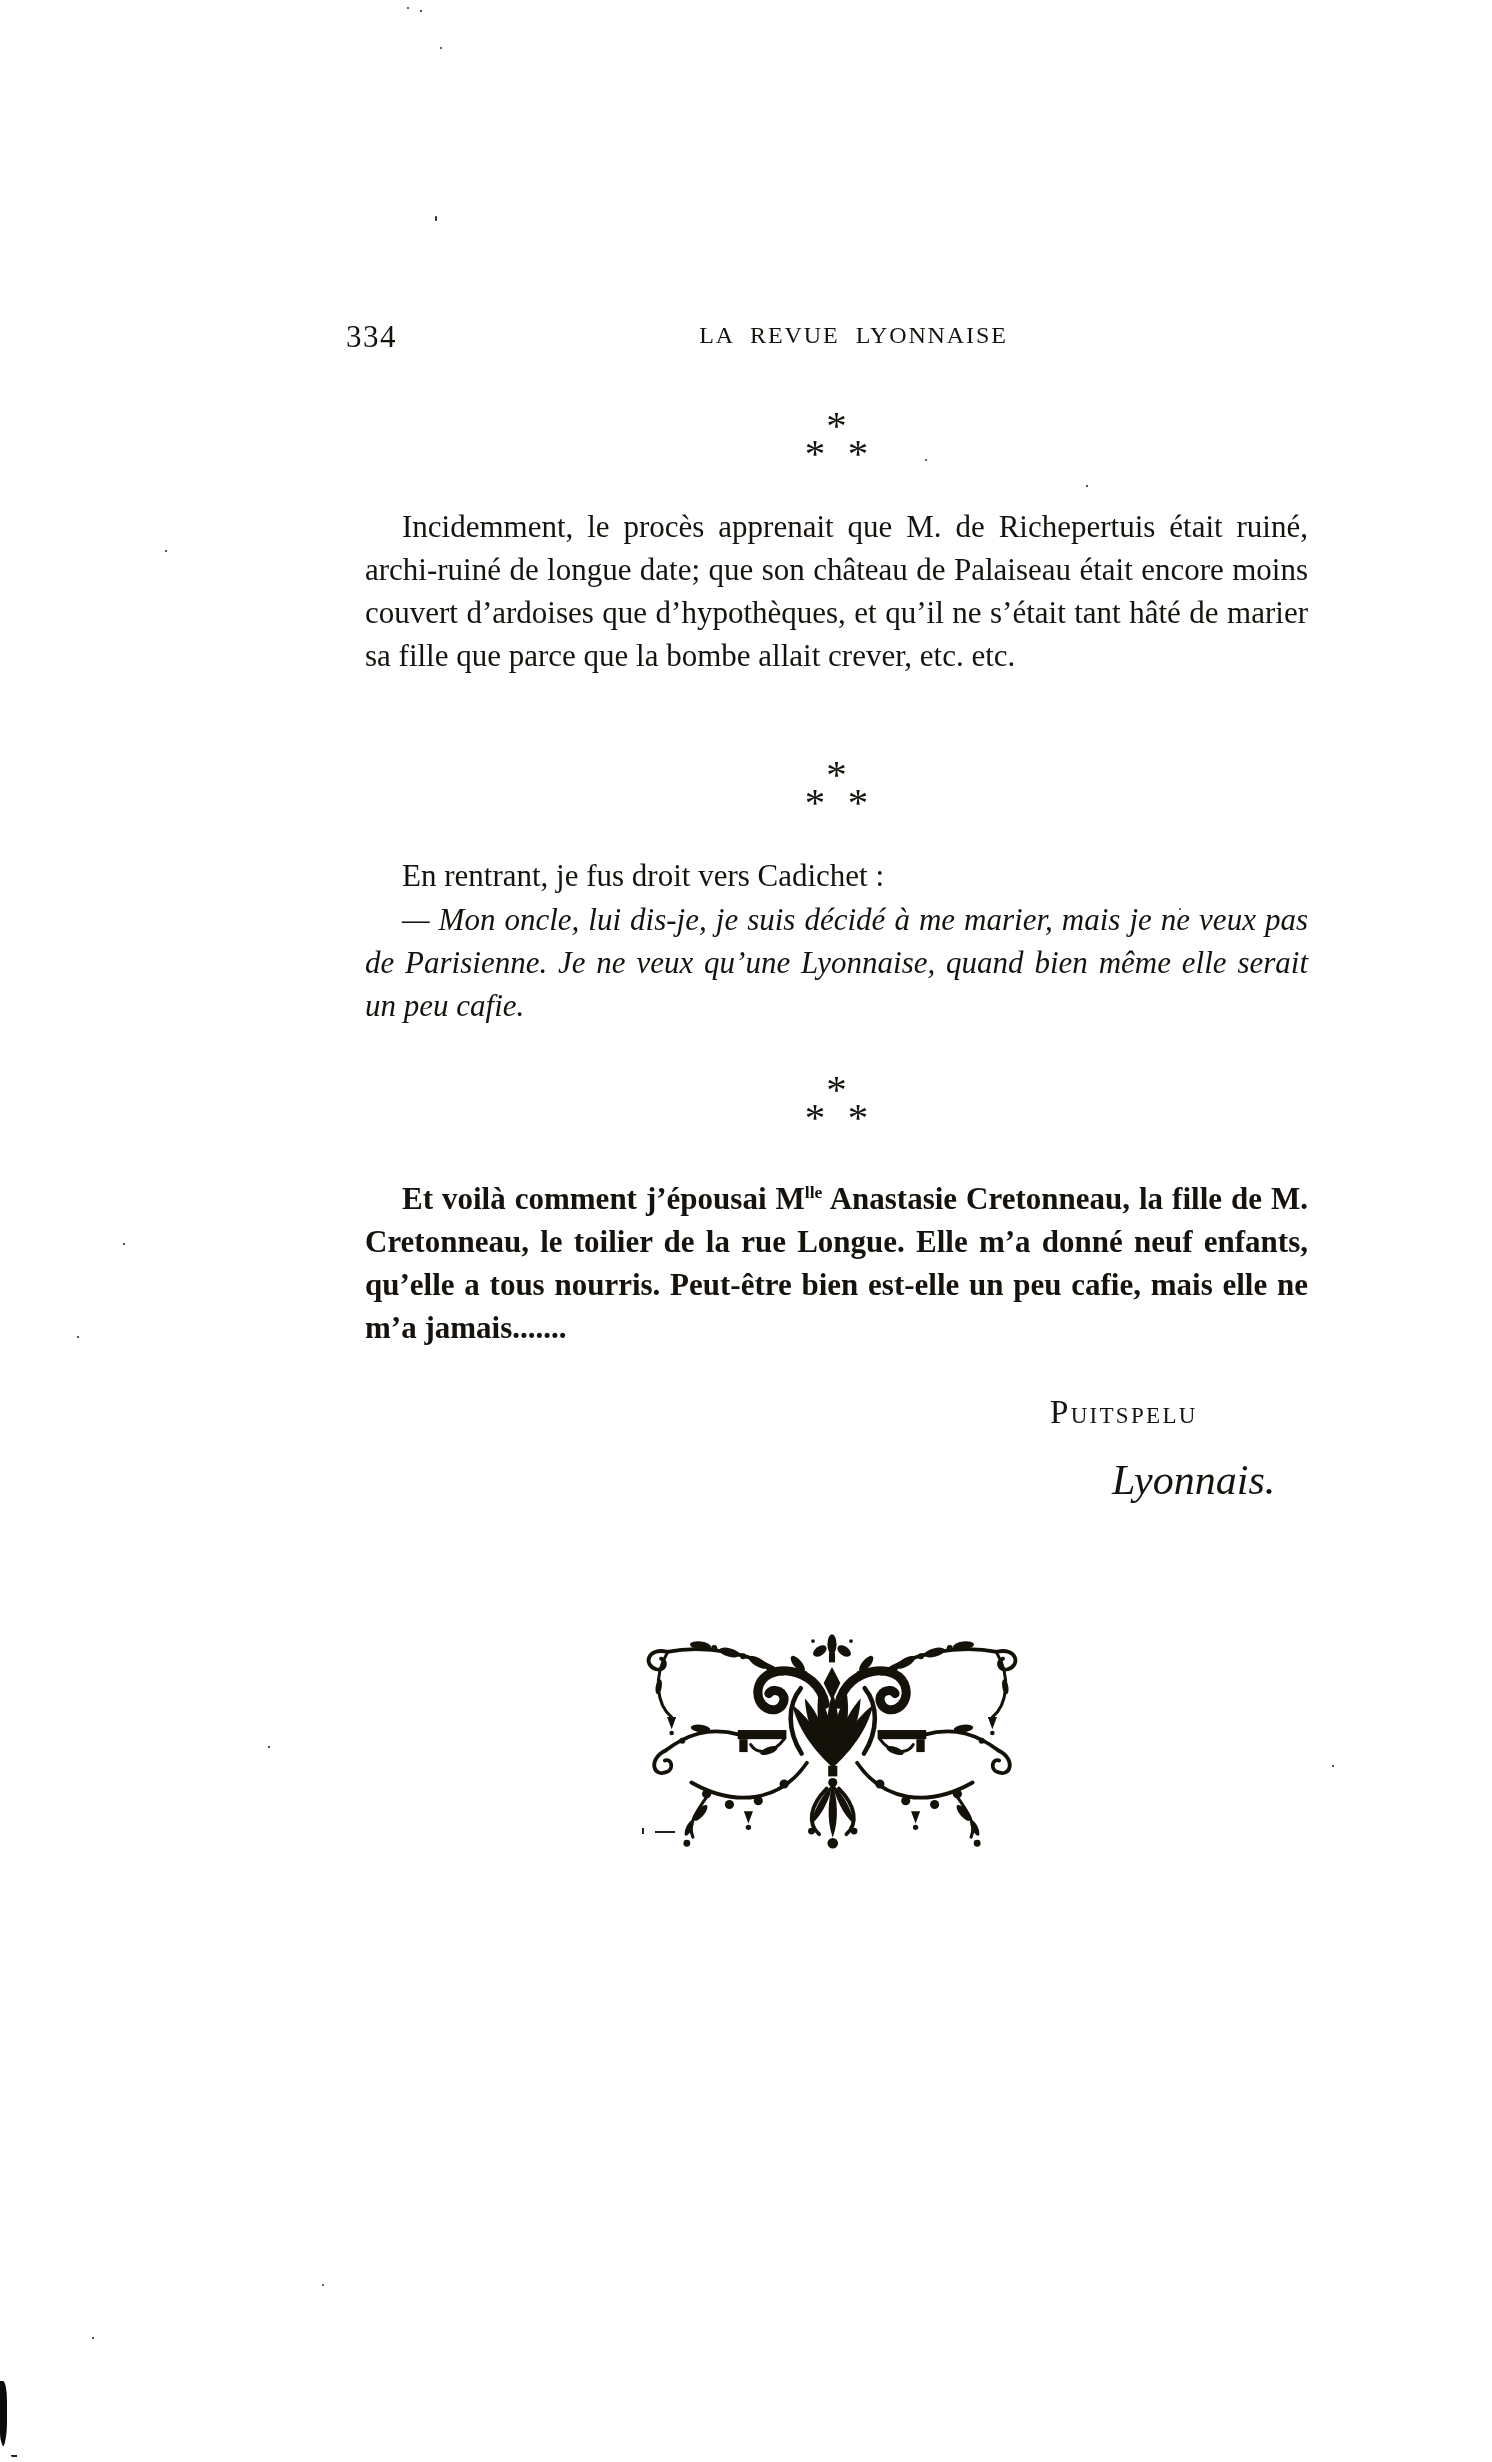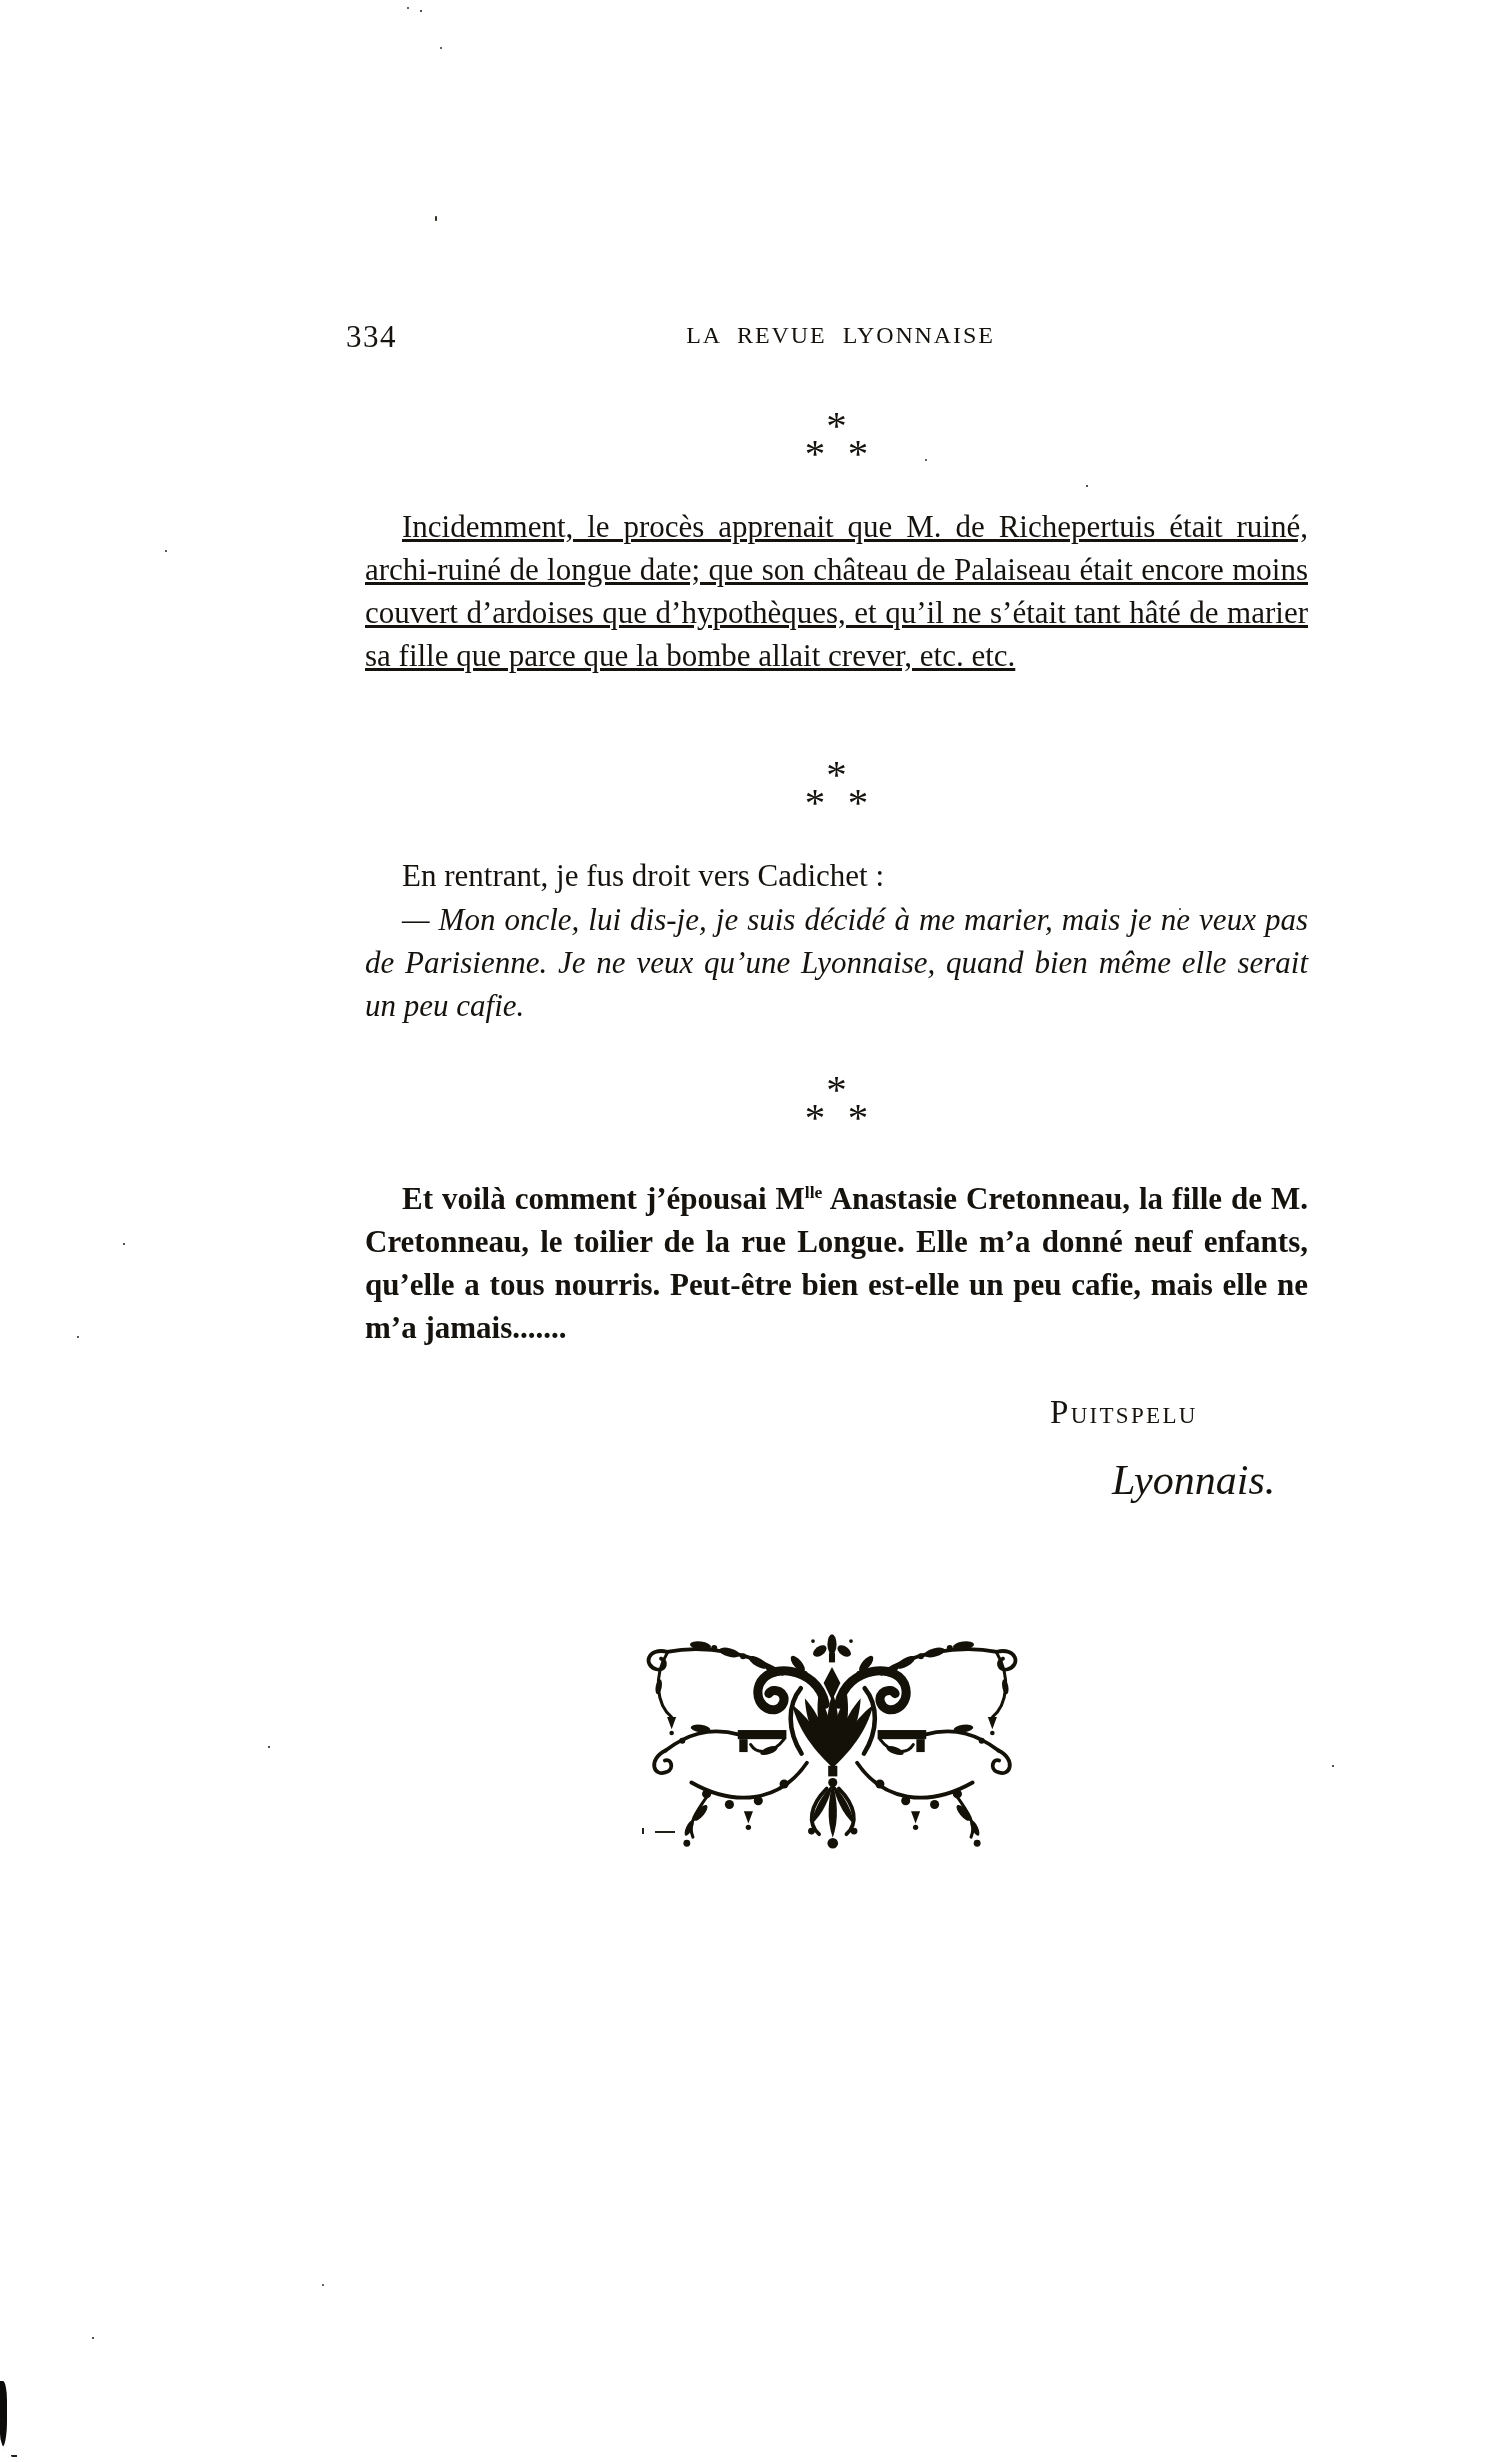--- a/index.html
+++ b/index.html
@@ -7,37 +7,37 @@
     position:relative; width:1412px; height:2462px; overflow:hidden;
     background:#ffffff; color:#16130f;
     font-family:"Liberation Serif","DejaVu Serif",serif;
     border-radius:28px;
   }
   .pagenum {
     position:absolute; left:346px; top:319px;
     font-size:31px; letter-spacing:1.5px;
   }
   .running-title {
-    position:absolute; left:369px; top:322px; width:943px;
+    position:absolute; left:382px; top:322px; width:943px;
     text-align:center; font-size:24px; letter-spacing:1.9px; word-spacing:8.4px;
   }
   .asterism {
     position:absolute; left:365px; width:943px; text-align:center;
     font-size:41px; line-height:1;
   }
   .ast-top   { height:27.6px; line-height:23px; }
   .ast-bottom{ height:27.6px; line-height:23px; word-spacing:12.3px; }
   .a1 { top:414px; }
   .a2 { top:763px; }
   .a3 { top:1078px; }
   .body-par {
     position:absolute; left:365px; width:943px; margin:0;
     font-size:31px; line-height:43px; text-align:justify; text-indent:37px;
   }
-  .p1 { top:505px;text-decoration:underline; }
+  .p1 { top:505px; }
   .p2 { top:854px; text-align:left; }
   .p3 { top:898px;font-style:italic; }
   .p4 { top:1171px;font-weight:bold; }
   sup.sup { font-size:17.6px; vertical-align:10.7px; }
   .sig-name {
     position:absolute; left:1050px; top:1394px;
     font-size:33px; font-variant:small-caps; letter-spacing:2.3px;
   }
   .sig-epithet {
     position:absolute; left:1112px; top:1456px;

